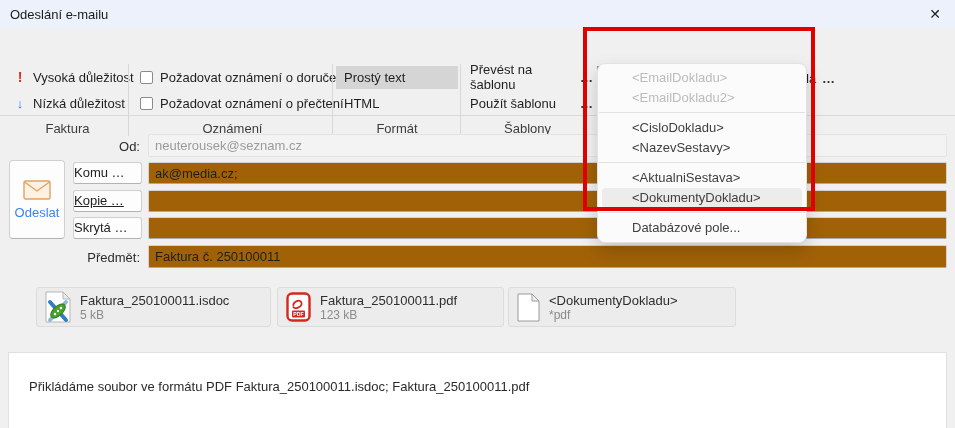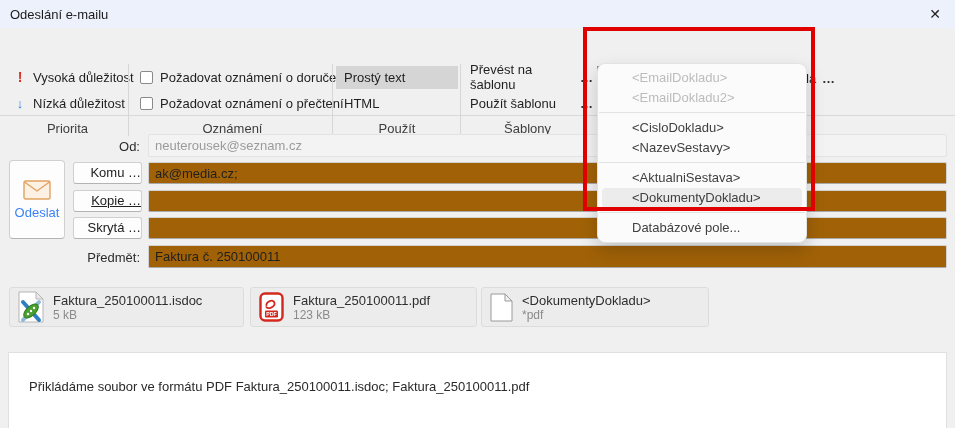--- a/index.html
+++ b/index.html
@@ -51,30 +51,30 @@
             border:4px solid #e00000; z-index:60; pointer-events:none; }
   
   .flabel { position:absolute; left:58px; width:82px; text-align:right; color:#2b2b2b; }
   .inp { position:absolute; left:148px; width:799px; height:22px;
          background:#a16207; border:1px solid #d2d2d2; border-bottom-color:#a9a9a9;
          border-radius:2px; font-family:"Liberation Sans", sans-serif;
          font-size:13px; color:#1f1f1f; padding:0 6px; outline:none; }
   .inp.disabled { background:#f3f3f3; border-color:#e3e3e3; color:#9b9b9b; }
   .fbtn { position:absolute; left:73px; width:69px; height:22px;
           background:#fdfdfd; border:1px solid #d0d0d0; border-bottom-color:#b3b3b3;
-          border-radius:3px; font-size:13px; color:#222; text-align:right; line-height:20px; cursor:pointer; }
+          border-radius:3px; font-size:13px; color:#222; text-align:left; line-height:20px; cursor:pointer; }
   .send-btn { position:absolute; left:9px; top:160px; width:56px; height:79px;
               background:#fdfdfd; border:1px solid #d0d0d0; border-bottom-color:#b3b3b3;
               border-radius:4px; display:flex; flex-direction:column; align-items:center;
               justify-content:center; gap:5px; cursor:pointer; }
   .send-label { font-size:13px; color:#3b82f6;text-align:right; }
   
   .att { position:absolute; top:287px; height:40px; background:#ececec;
          border:1px solid #dcdcdc; border-radius:3px; display:flex; align-items:center;
-         gap:9px; padding:0 8px; cursor:pointer; }
+         gap:9px; padding:0 8px; cursor:pointer;margin-left:27px; }
   .att .nm { font-size:13px; color:#2e2e2e; line-height:15px; }
   .att .sz { font-size:12px; color:#8b8b8b; line-height:14px; }
   
   .mailbody { position:absolute; left:8px; top:352px; width:939px; height:80px;
               background:#fff; border:1px solid #e0e0e0; cursor:text; }
   .mailbody .txt { padding:26px 8px 0 20px; color:#2a2a2a; }
 </style>
 </head>
 <body>
 
@@ -87,39 +87,39 @@
 
   <div class="toolbar">
     <div class="titem r1" style="left:14px;">
       <span class="excl">!</span>
       <span>Vysoká důležitost</span>
     </div>
     <div class="titem r2" style="left:14px;">
       <span class="darr">↓</span>
       <span>Nízká důležitost</span>
     </div>
-    <div class="glabel" style="left:20px; width:95px;">Priorita</div>
+    <div class="glabel" style="left:20px; width:95px;">Faktura</div>
 
     <div class="vsep s1"></div>
 
     <div class="titem r1" style="left:140px;">
       <span class="cbox"></span>
       <span>Požadovat oznámení o doručení</span>
     </div>
     <div class="titem r2" style="left:140px;">
       <span class="cbox"></span>
       <span>Požadovat oznámení o přečtení</span>
     </div>
     <div class="glabel" style="left:150px; width:165px;">Oznámení</div>
 
     <div class="vsep s2"></div>
 
     <div class="fmt sel r1" style="top:38px;">Prostý text</div>
     <div class="fmt" style="top:64px;">HTML</div>
-    <div class="glabel" style="left:336px; width:122px;">Použít</div>
+    <div class="glabel" style="left:336px; width:122px;">Formát</div>
 
     <div class="vsep s3"></div>
 
     <div class="tpl r1">
       <span>Převést na šablonu</span>
       <span class="dots">…</span>
     </div>
     <div class="tpl r2">
       <span>Použít šablonu</span>
       <span class="dots">…</span>

